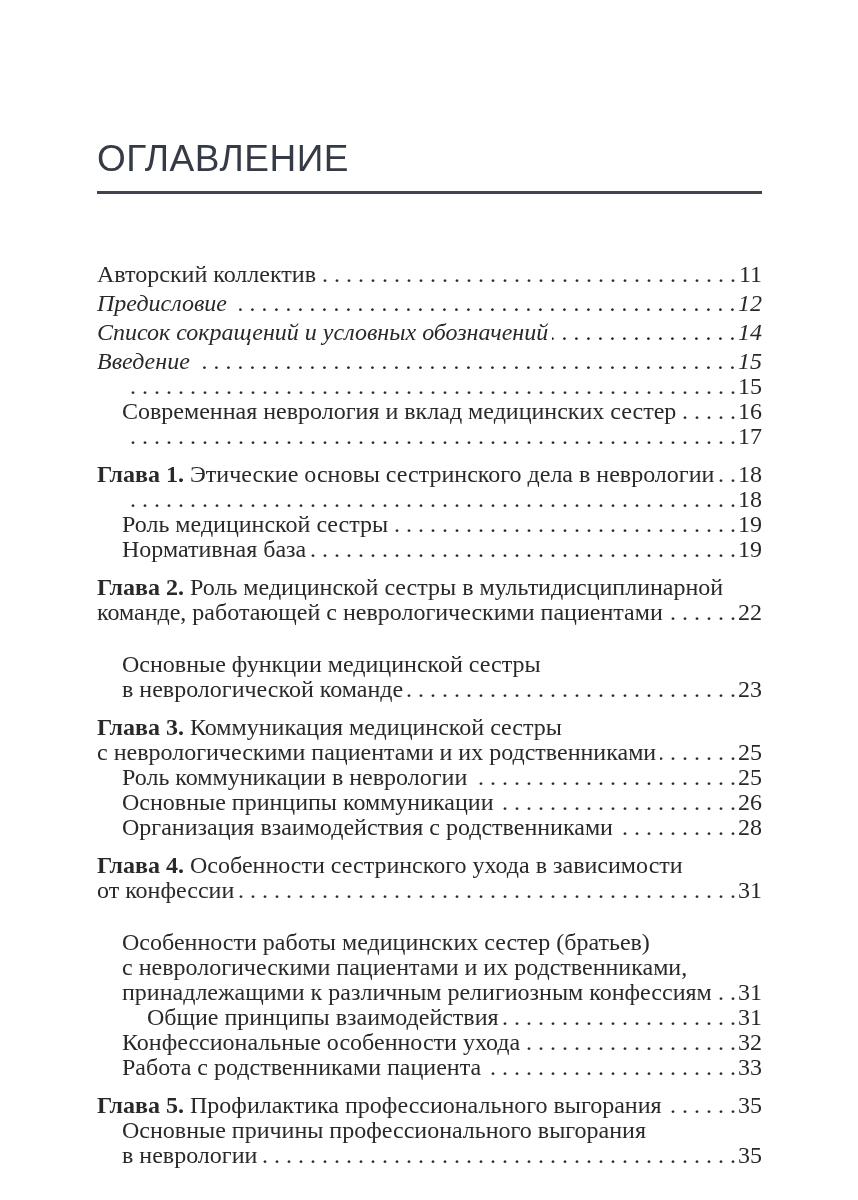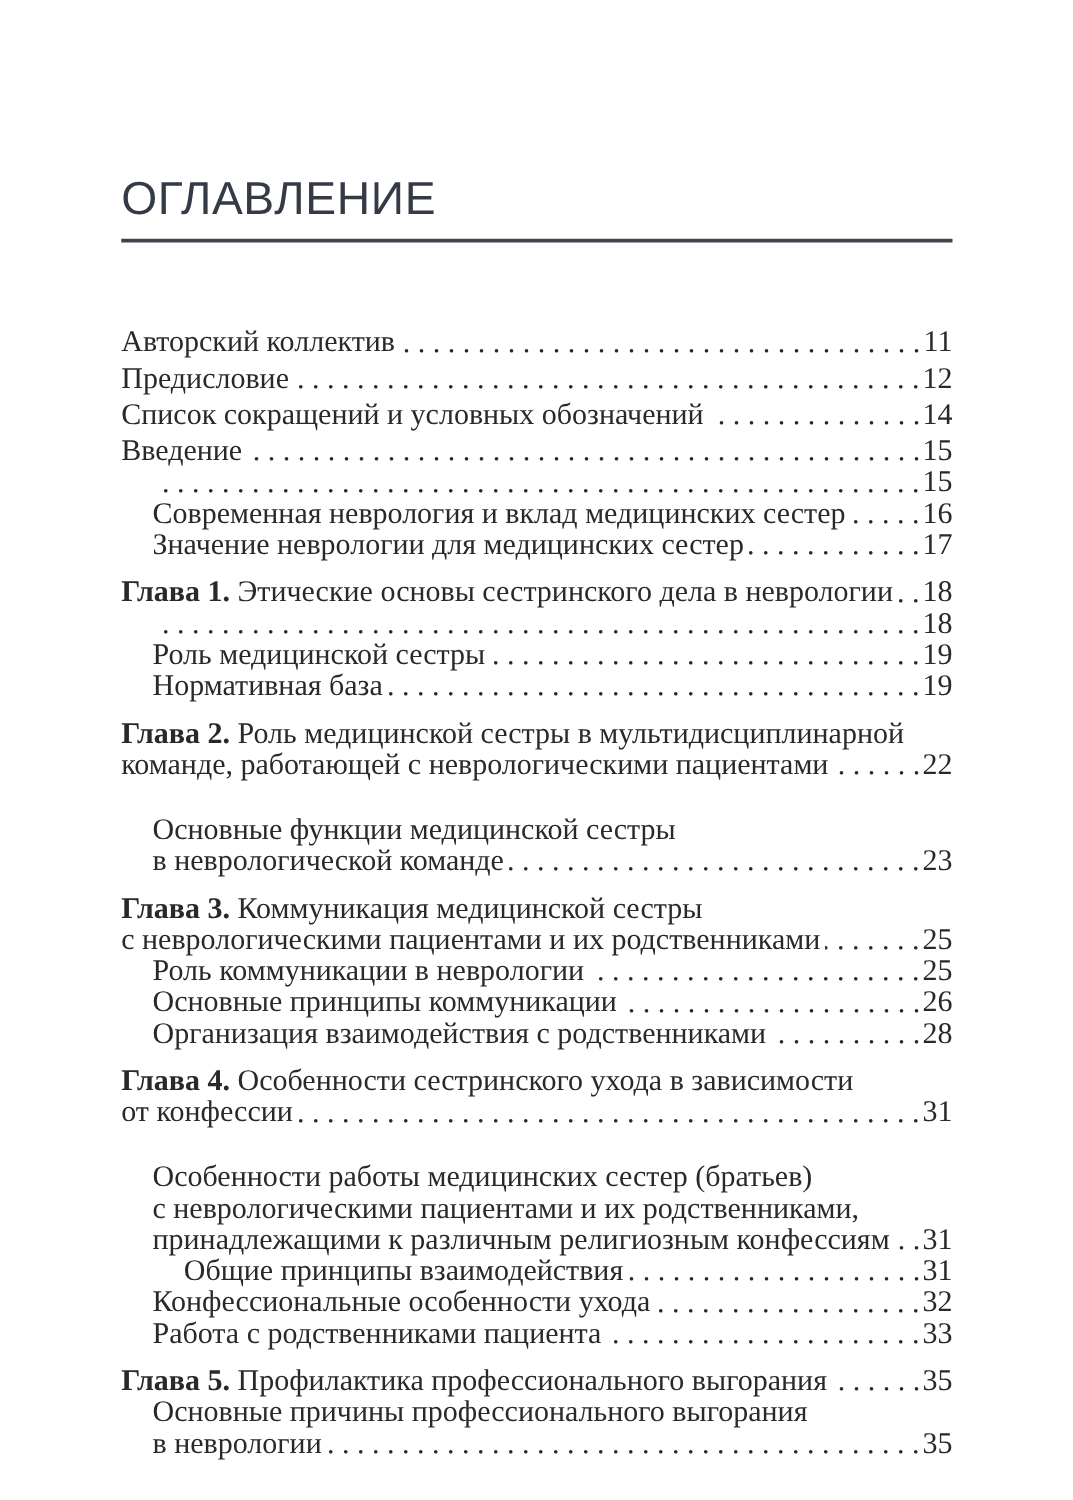--- a/index.html
+++ b/index.html
@@ -27,21 +27,21 @@
   .toc{
     margin-top:68px;
     font-family:"Liberation Serif",serif;
     font-size:24px;
     color:#29292c;
   }
   .entry{margin:0;}
   .ind-0{margin-left:0;}
   .ind-1{margin-left:25px;}
   .ind-2{margin-left:50px;}
-  .gap-sm{margin-top:4px;}
+  .gap-sm{margin-top:4px;font-style:italic;}
   .gap-md{margin-top:27px;}
   .gap-lg{margin-top:13px;}
   .tline{line-height:25px;white-space:nowrap;}
   .tline.last{display:flex;align-items:baseline;}
   .txt{flex:0 0 auto;}
   .ch{font-weight:bold;}
   .leader{
     flex:1 1 auto;
     min-width:12px;
     overflow:hidden;
@@ -97,21 +97,20 @@
       </div>
       <div class="entry ind-1">
         <div class="tline last">
           <span class="txt">Современная неврология и вклад медицинских сестер</span>
           <span class="leader"></span>
           <span class="pg">16</span>
         </div>
       </div>
       <div class="entry ind-1">
         <div class="tline last">
-          <span class="txt">Значение неврологии для медицинских сестер</span>
           <span class="leader"></span>
           <span class="pg">17</span>
         </div>
       </div>
       <div class="entry ind-0 gap-lg">
         <div class="tline last">
           <span class="txt"><b class="ch">Глава 1. </b>Этические основы сестринского дела в неврологии</span>
           <span class="leader"></span>
           <span class="pg">18</span>
         </div>

